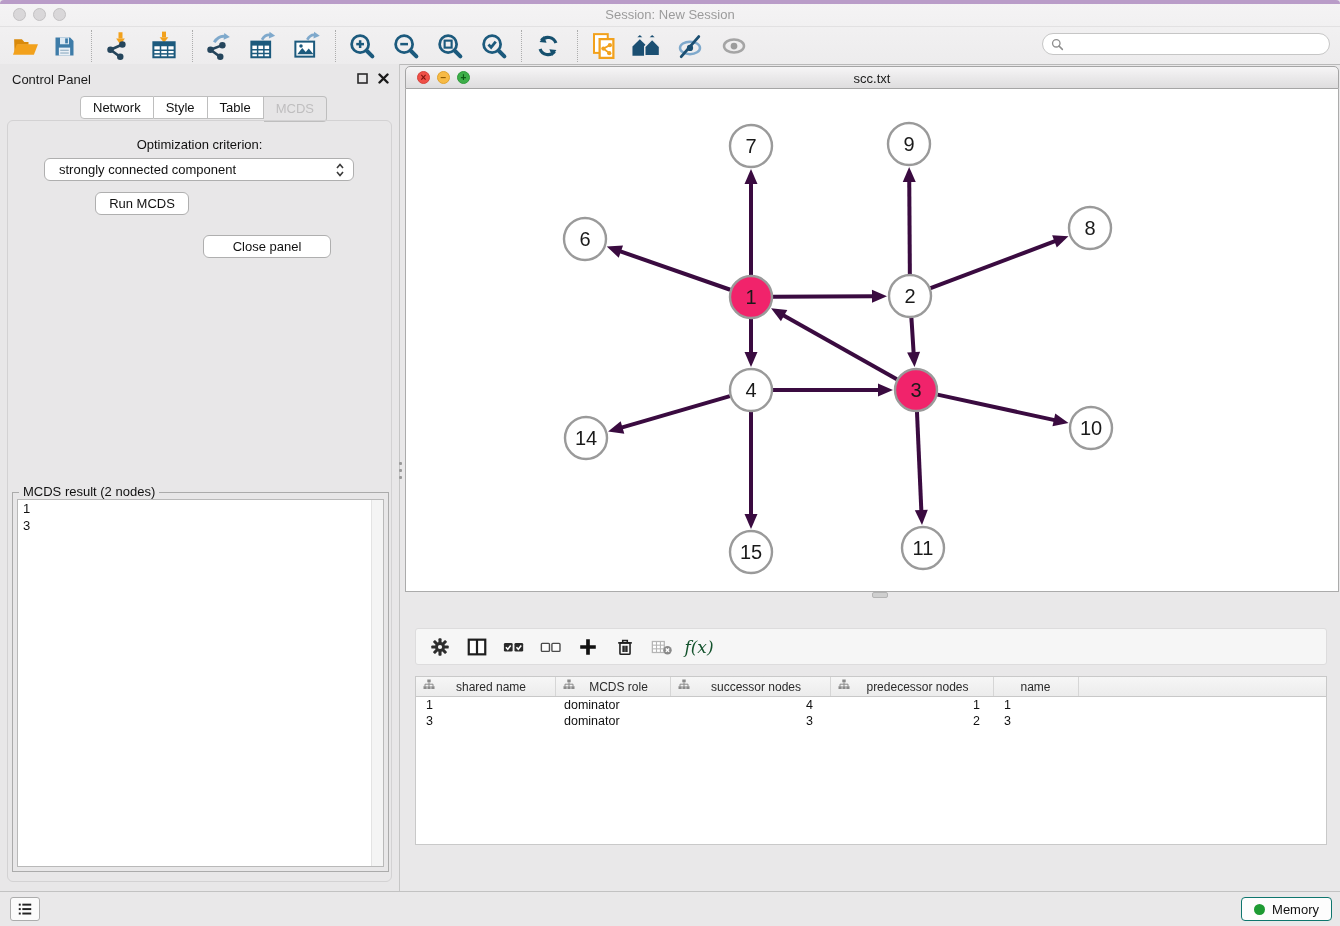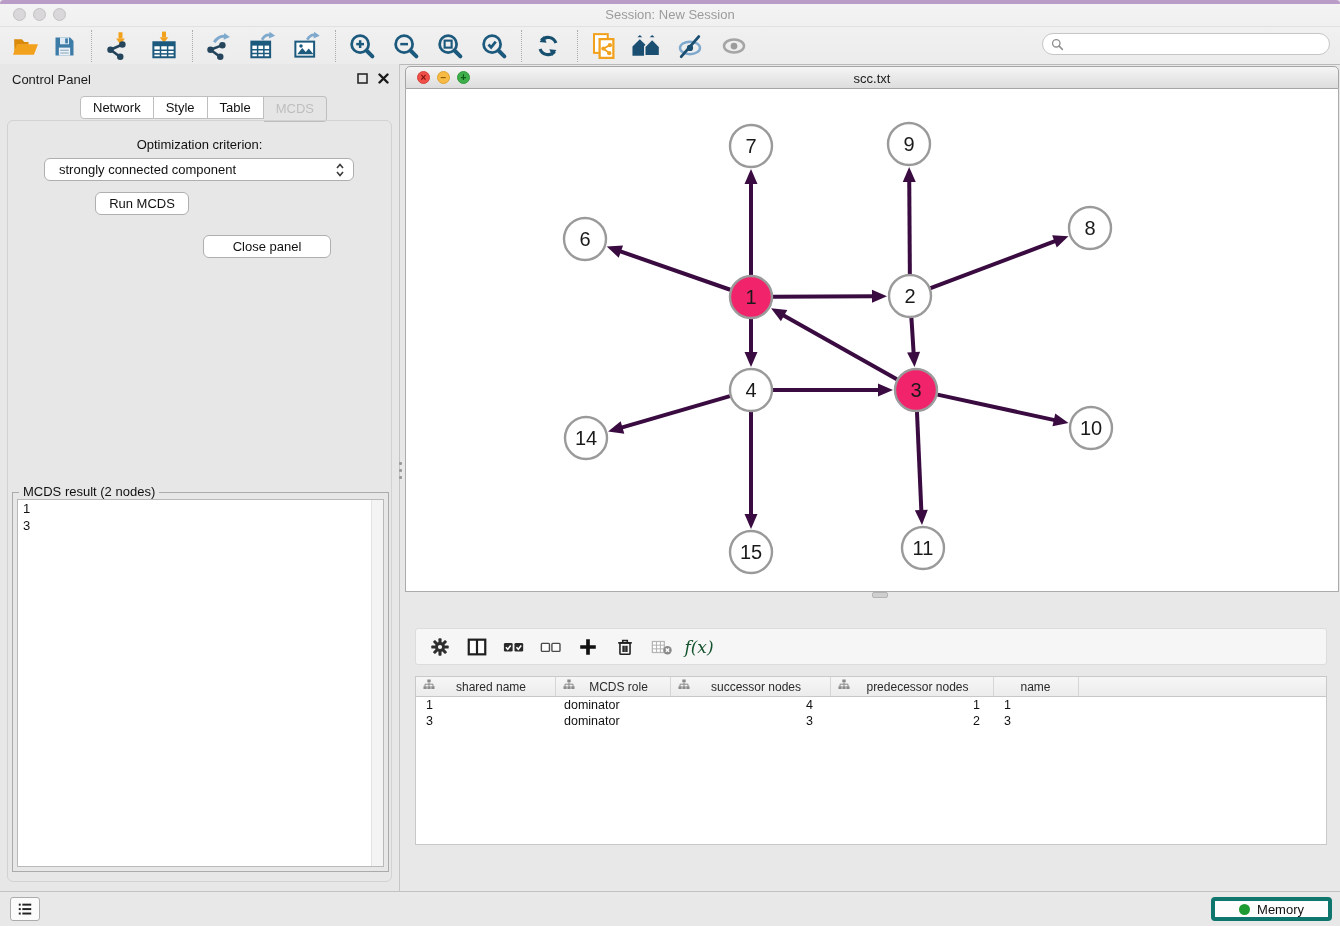--- a/index.html
+++ b/index.html
@@ -67,21 +67,21 @@
   .t-hcell .hlabel{flex:1;text-align:center;padding-right:8px;}
   .t-row{display:flex;height:16px;}
   .t-cell{font-size:12.5px;color:#111;box-sizing:border-box;line-height:16px;white-space:nowrap;overflow:hidden;}
   .tp-tabs{position:absolute;left:0;right:0;top:268px;display:flex;justify-content:center;align-items:flex-end;height:24px;}
   .tp-tabs .tab{font-weight:bold;}
   .tp-tabs .tab.selected{font-weight:bold;}
 
   
   .statusbar{position:absolute;left:0;bottom:0;right:0;height:34px;background:#E9E8E9;border-top:1px solid #C2C2C2;}
   .sb-left-btn{position:absolute;left:10px;top:5px;width:30px;height:24px;background:#FBFBFB;border:1px solid #ACACAC;border-radius:3px;display:flex;align-items:center;justify-content:center;box-sizing:border-box;}
-  .memory-btn{position:absolute;right:8px;top:5px;height:24px;background:#FDFDFD;border:4px solid #0f766e;border-radius:4px;display:flex;align-items:center;gap:7px;padding:0 24px;box-sizing:border-box;}
+  .memory-btn{position:absolute;right:8px;top:5px;height:24px;background:#FDFDFD;border:1px solid #0f766e;border-radius:4px;display:flex;align-items:center;gap:7px;padding:0 12px;box-sizing:border-box;}
   .memory-dot{width:11px;height:11px;border-radius:50%;background:#1E9B33;}
   .memory-label{font-size:13px;color:#111;}
 </style>
 </head>
 <body>
 
 <div id="app">
 
   <div class="top-strip"></div>
 

